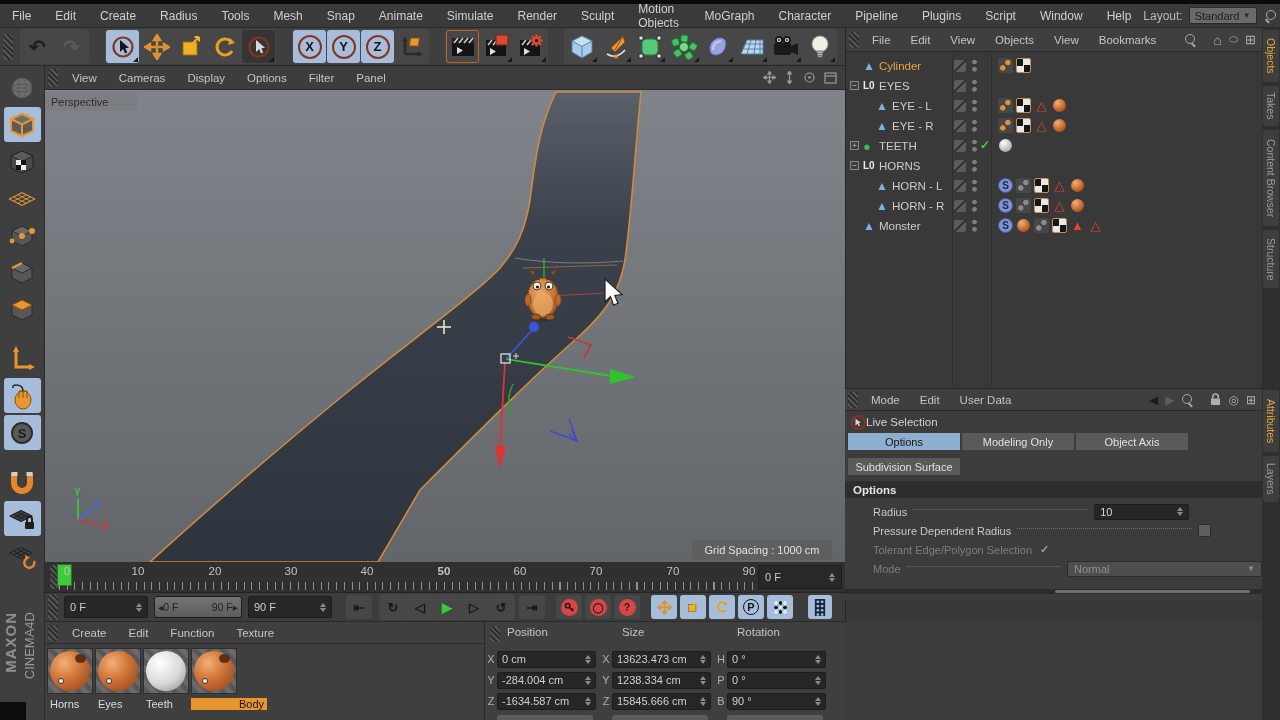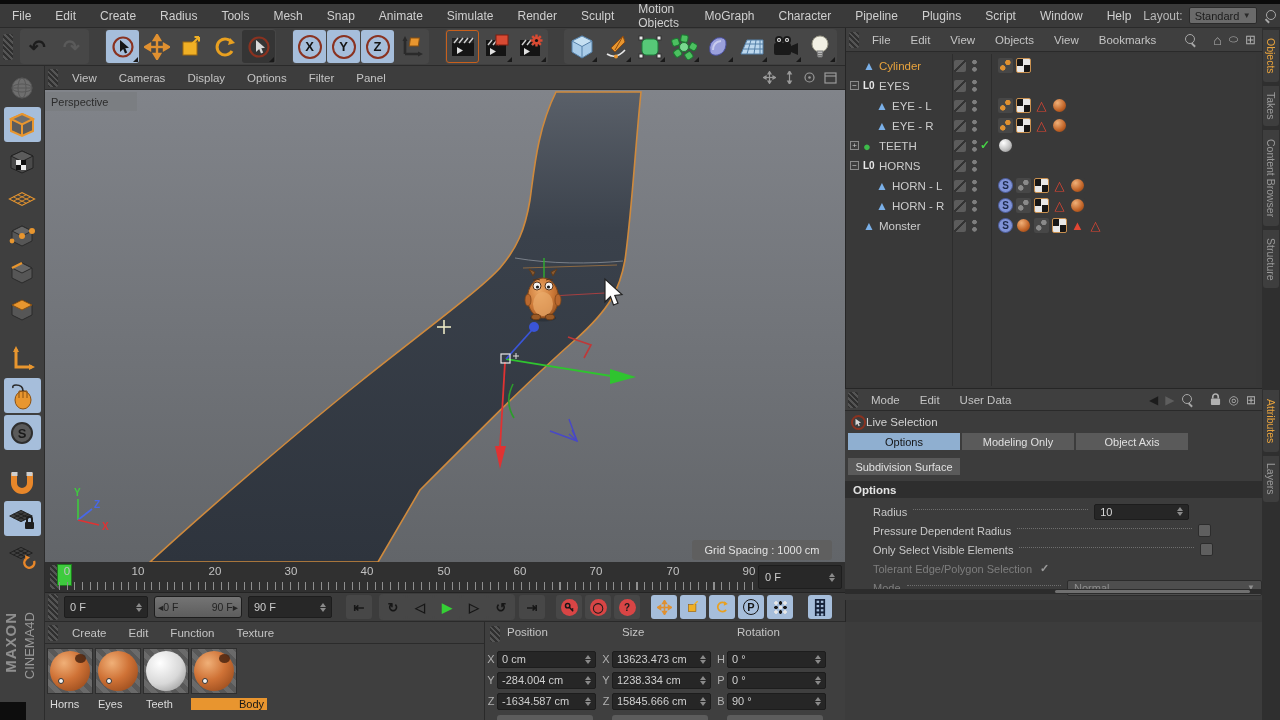--- a/index.html
+++ b/index.html
@@ -682,21 +682,21 @@
   </div>
 
   <div class="ruler">
     <span class="grip" style="height:24px;"></span>
     <div class="marker"></div>
     <span class="num" style="left:22px;">0</span>
     <span class="num" style="left:93px;">10</span>
     <span class="num" style="left:170px;">20</span>
     <span class="num" style="left:246px;">30</span>
     <span class="num" style="left:322px;">40</span>
-    <span class="num" style="left:399px;">50</span>
+    <span class="num" style="left:399px;font-weight:bold;">50</span>
     <span class="num" style="left:475px;">60</span>
     <span class="num" style="left:551px;">70</span>
     <span class="num" style="left:628px;">70</span>
     <span class="num" style="left:704px;">90</span>
     <div class="ticks"></div>
     <div class="framebox">
       <span>0 F</span>
       <span class="spin">
           <i class="up"></i>
           <i class="dn"></i>
@@ -1122,25 +1122,20 @@
             <i class="dn"></i>
           </span>
         </div>
     </div>
     <div class="frow">
       <span class="flabel">Pressure Dependent Radius</span>
       <span class="leader"></span>
       <span class="cbox"></span>
     </div>
     <div class="frow">
-      <span class="flabel">Only Select Visible Elements</span>
-      <span class="leader"></span>
-      <span class="cbox"></span>
-    </div>
-    <div class="frow">
       <span class="flabel dis">Tolerant Edge/Polygon Selection</span>
       <span class="graycheck" style="margin-left:8px;">✓</span>
     </div>
     <div class="frow">
       <span class="flabel dis">Mode</span>
       <span class="leader"></span>
       <div class="fdrop">
           <span>Normal</span>
           <span class="car">▼</span>
         </div>

